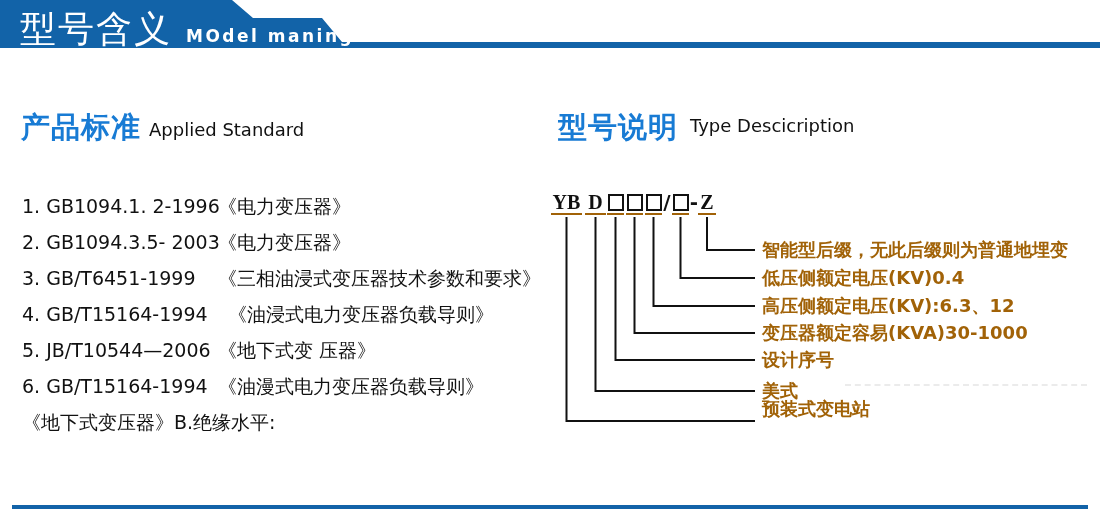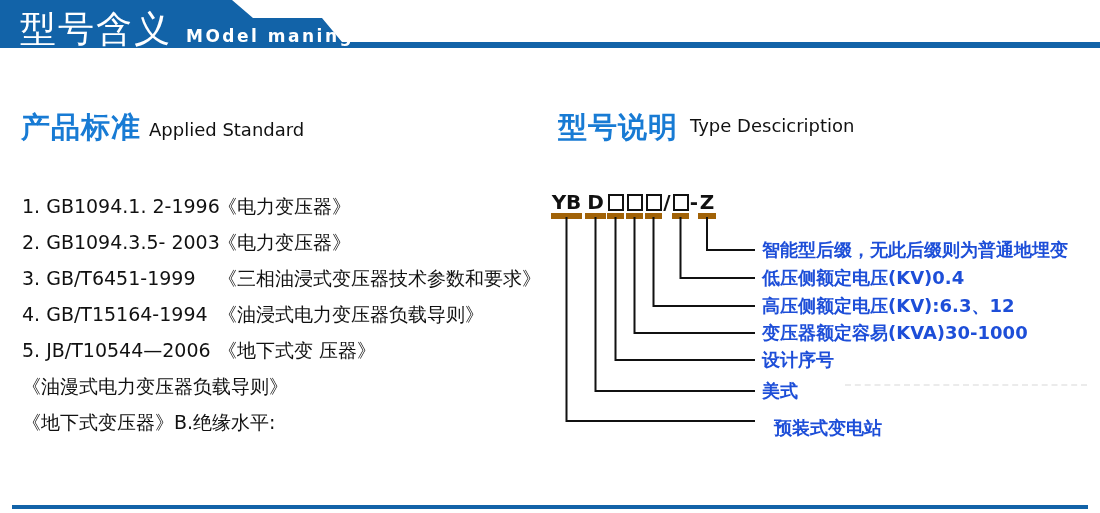--- a/index.html
+++ b/index.html
@@ -24,30 +24,30 @@
   
   #standards-list{position:absolute;left:22px;top:0;width:540px;}
   .std-row{position:absolute;left:0;display:flex;font-size:19px;font-weight:500;
            white-space:nowrap;line-height:24px;}
   .std-code{width:196px;flex:none;}
   .std-title{flex:none;}
 
   
   .code-part{position:absolute;top:192px;height:21px;font-size:20px;font-weight:700;
              text-align:center;line-height:21px;color:#111;}
-  .code-part.u{border-bottom:6px solid #a16207;}
+  .code-part.u{border-bottom:2px solid #a16207;font-family:Liberation Serif, serif;}
   .code-box{display:inline-block;width:12px;height:13px;border:2px solid #111;
             vertical-align:top;margin-top:2px;}
 
   
   #connector-svg{position:absolute;left:0;top:0;}
 
   
   .model-label{position:absolute;left:762px;font-size:18px;font-weight:700;
-               line-height:24px;white-space:nowrap;color:#1d4ed8;}
+               line-height:24px;white-space:nowrap;color:#a16207;}
 
   
   #artifact-line{position:absolute;left:845px;top:384px;width:242px;height:0;
                  border-top:2px dashed rgba(0,0,0,0.08);}
 
   
   #bottom-rule{position:absolute;left:12px;top:505px;width:1076px;height:4px;}
 </style>
 </head>
 <body>
@@ -68,29 +68,30 @@
         <span class="std-title">《电力变压器》</span>
       </div>
       <div class="std-row" style="top: 230px;">
         <span class="std-code">2. GB1094.3.5- 2003</span>
         <span class="std-title">《电力变压器》</span>
       </div>
       <div class="std-row" style="top: 266px;">
         <span class="std-code">3. GB/T6451-1999</span>
         <span class="std-title">《三相油浸式变压器技术参数和要求》</span>
       </div>
-      <div class="std-row" style="top: 302px;">
+      <div class="std-row" style="top: 302px; gap: 10px;">
         <span class="std-code">4. GB/T15164-1994</span>
         <span class="std-title">《油浸式电力变压器负载导则》</span>
       </div>
       <div class="std-row" style="top: 338px;">
         <span class="std-code">5. JB/T10544—2006</span>
         <span class="std-title">《地下式变 压器》</span>
       </div>
       <div class="std-row" style="top: 374px;">
+        <span class="std-code">6. GB/T15164-1994</span>
         <span class="std-title">《油漫式电力变压器负载导则》</span>
       </div>
       <div class="std-row" style="top: 410px;">
         <span class="std-title">《地下式变压器》B.绝缘水平:</span>
       </div>
       <div class="std-row" style="top: 446px;">
         <span class="std-code"></span>
       </div>
     </div>
 
@@ -119,18 +120,18 @@
       <polyline points="566.5,217 566.5,421 755,421" fill="none" stroke="#111111" stroke-width="2"></polyline>
     </svg>
 
   <div id="model-labels">
       <div class="model-label" style="top: 238px;">智能型后缀，无此后缀则为普通地埋变</div>
       <div class="model-label" style="top: 266px;">低压侧额定电压(KV)0.4</div>
       <div class="model-label" style="top: 294px;">高压侧额定电压(KV):6.3、12</div>
       <div class="model-label" style="top: 321px;">变压器额定容易(KVA)30-1000</div>
       <div class="model-label" style="top: 348px;">设计序号</div>
       <div class="model-label" style="top: 379px;">美式</div>
-      <div class="model-label" style="top: 416px; margin-left: 12px;">预装式变电站</div>
+      <div class="model-label" style="top: 397px;">预装式变电站</div>
     </div>
 
   <div id="artifact-line"></div>
   <div id="bottom-rule" style="background: rgb(18, 99, 168);"></div>
 </div>
 
 </body></html>

